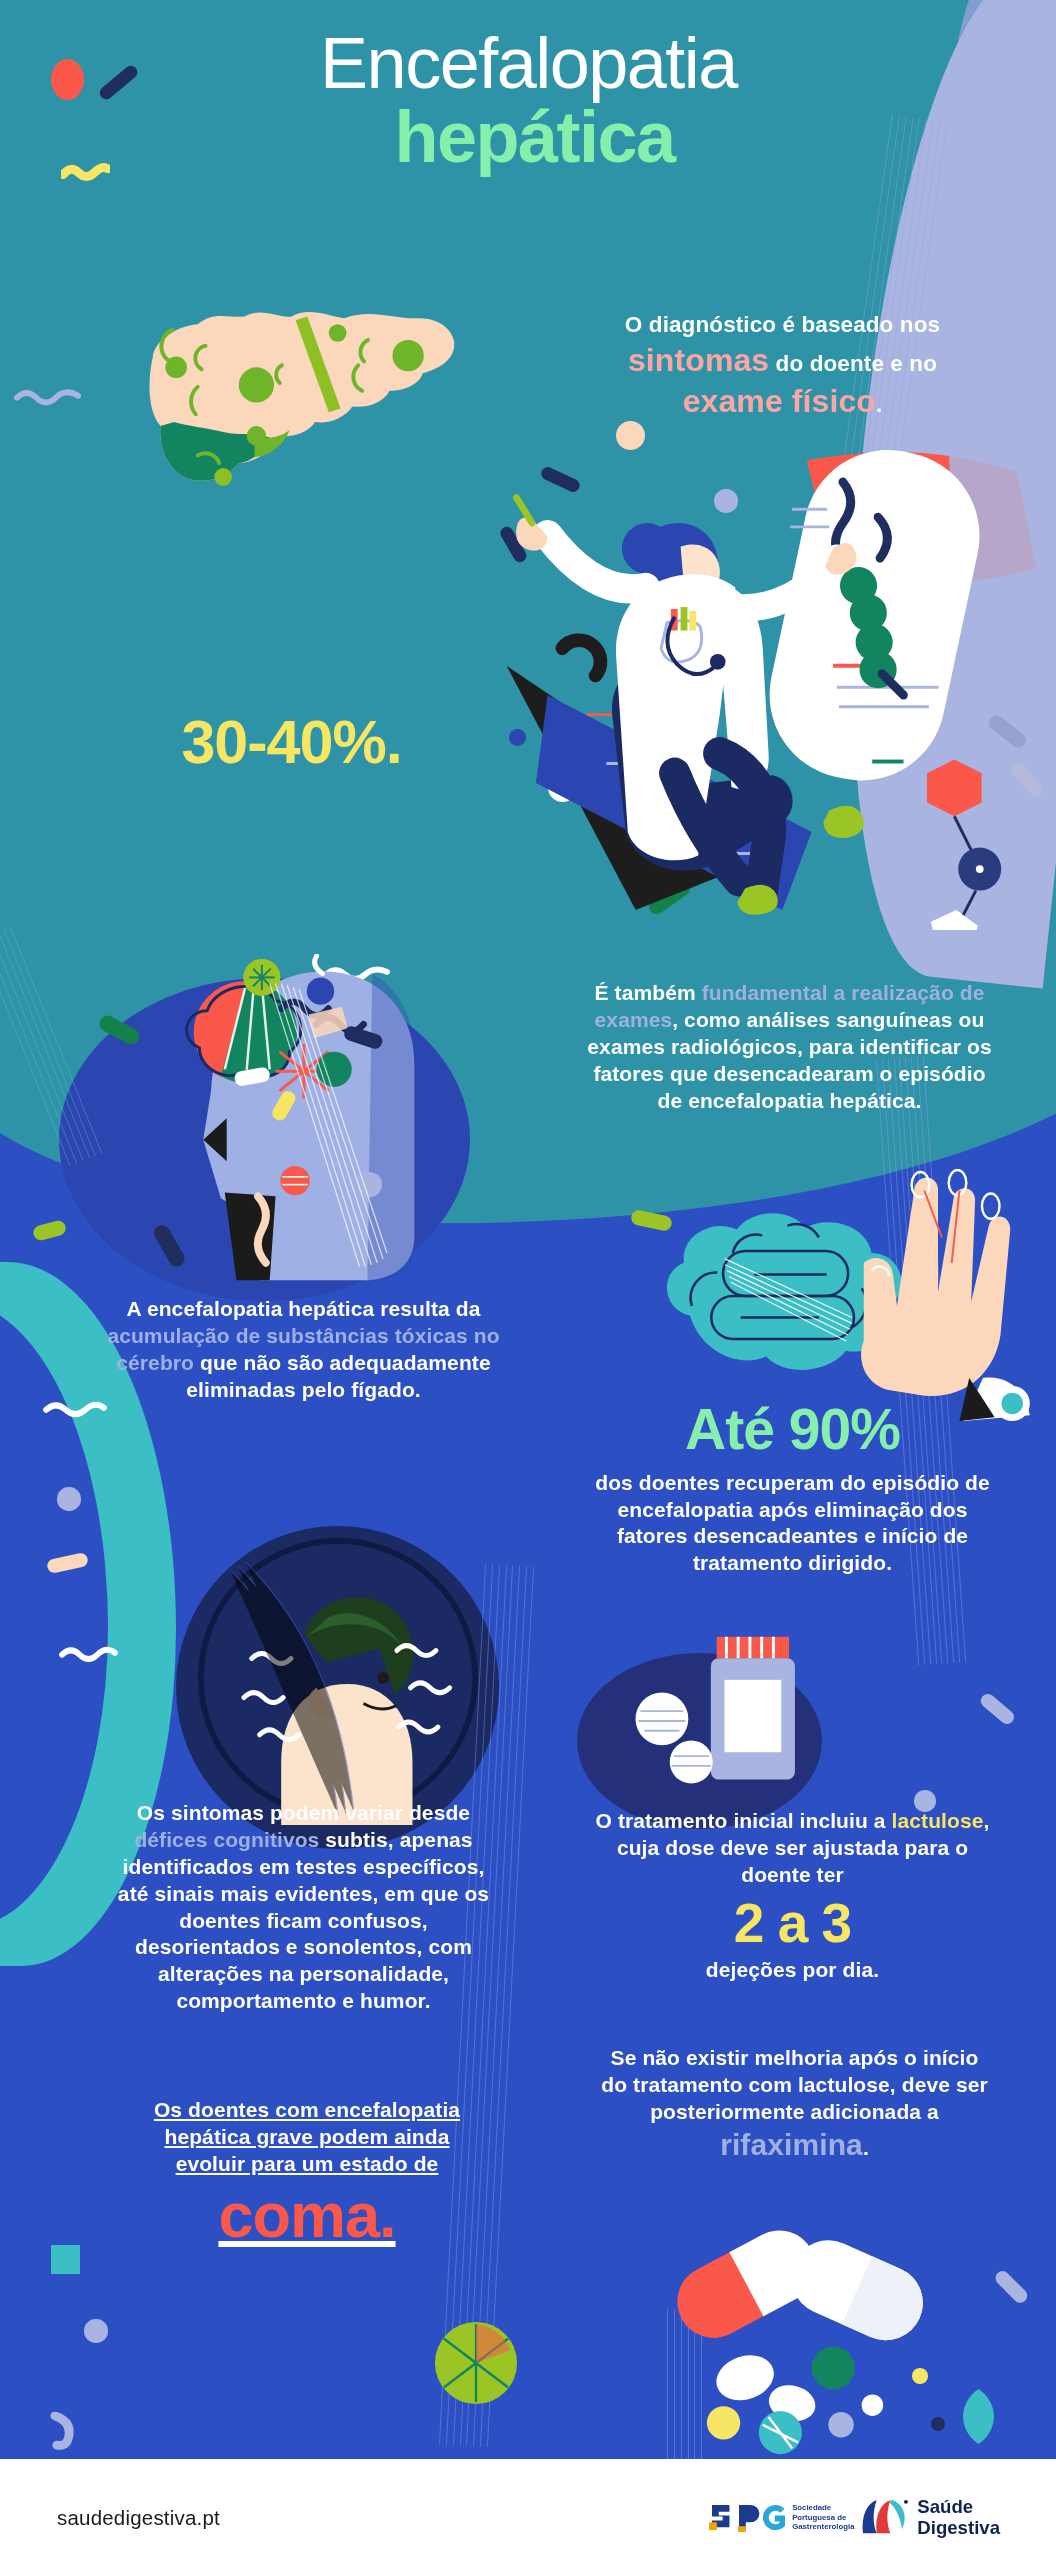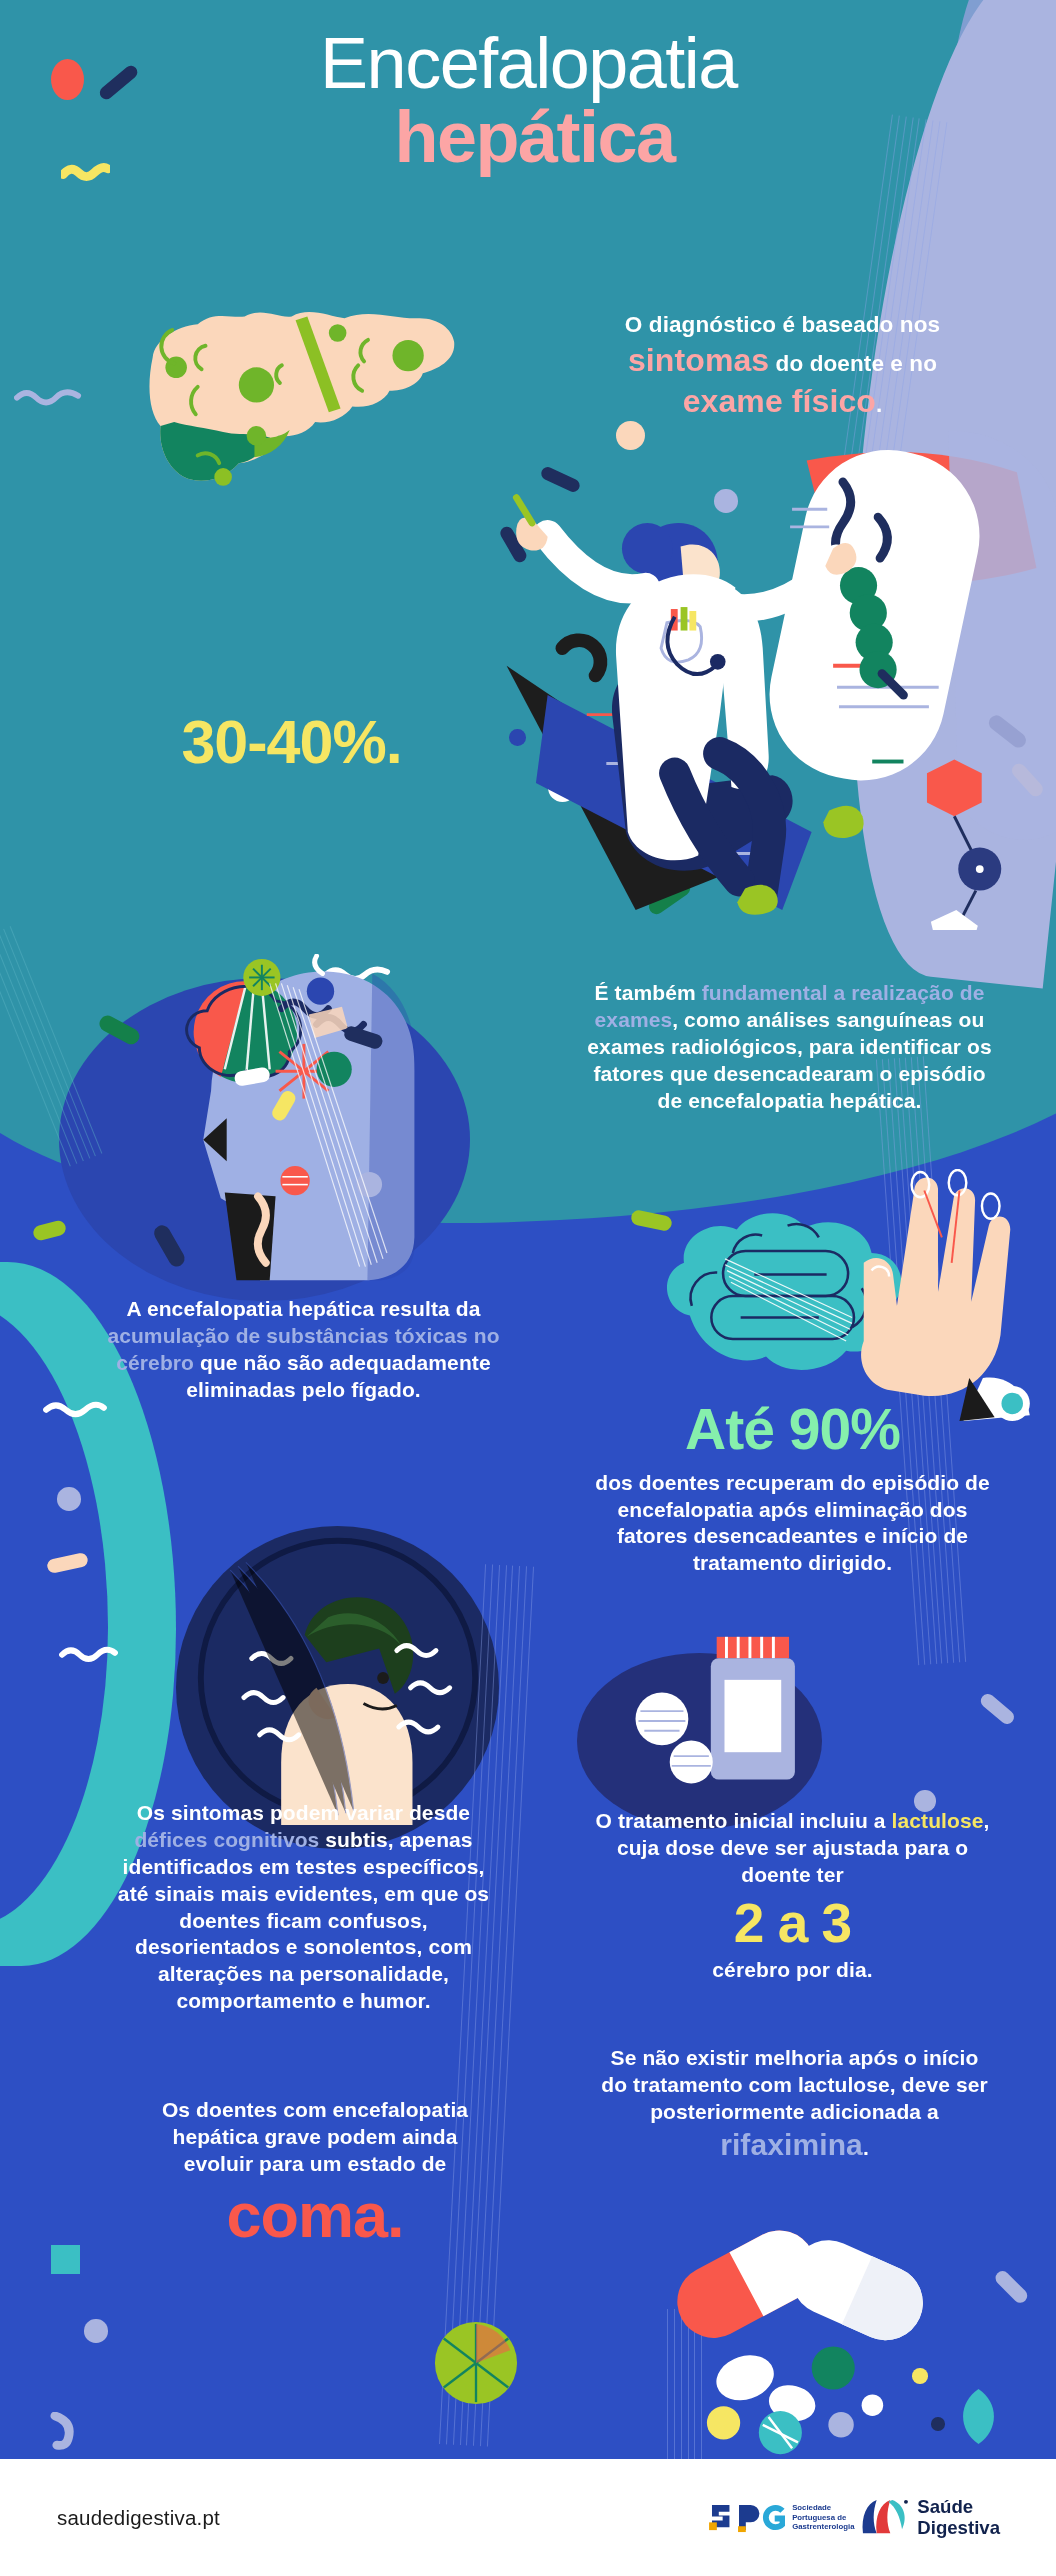--- a/index.html
+++ b/index.html
@@ -69,21 +69,21 @@
   .hl-navy   { color:#fca5a5; }
   .hl-lilac  { color:#9fb0e4; }
   .hl-yellow { color:#f6e663; }
   .hl-green  { color:#86efac; }
 
   .big-num { display:block; font-weight:800; line-height:1; letter-spacing:-1px; }
 
   
   #title-block { position:absolute; left:0; top:27px; width:1057px; text-align:center; }
   #title-line1 { font-size:72px; font-weight:400; color:#ffffff; letter-spacing:-1.5px; line-height:1.02; }
-  #title-line2 { font-size:72px; font-weight:800; color:#fca5a5; letter-spacing:-1.5px; line-height:1.05;padding-left:12px; }
+  #title-line2 { font-size:72px; font-weight:800; color:#86efac; letter-spacing:-1.5px; line-height:1.05;padding-left:12px; }
 
   
   #footer {
     position:absolute; left:0; bottom:0; width:1057px; height:117px;
     background:#ffffff; display:flex; align-items:center;
     justify-content:space-between; padding:0 57px;margin-top:40px;
   }
   #site-url { font-size:20.5px; color:#1b1b1b; font-weight:400; letter-spacing:0.2px; }
   .logos { display:flex; align-items:center; }
   .logo-spg { display:flex; align-items:center; gap:6.8px; }
@@ -544,28 +544,28 @@
     <span>dos doentes recuperam do episódio de encefalopatia após eliminação dos fatores desencadeantes e início de tratamento dirigido.</span>
   </div>
 
   <div class="txt" style="left:108px; top:1800px; width:391px; font-size:21px;">
     <span>Os sintomas podem variar desde </span><span class="hl-lilac">défices cognitivos</span><span> subtis, apenas identificados em testes específicos, até sinais mais evidentes, em que os doentes ficam confusos, desorientados e sonolentos, com alterações na personalidade, comportamento e humor.</span>
   </div>
 
   <div class="txt" style="left:587px; top:1808px; width:411px; font-size:21px;">
     <span>O tratamento inicial incluiu a </span><span class="hl-yellow">lactulose</span><span>, cuja dose deve ser ajustada para o doente ter</span>
     <span class="big-num hl-yellow" style="font-size:55px; margin:7.8px 0 5.9px;"><span>2 a 3</span></span>
-    <span>cérebro por dia.</span>
+    <span>dejeções por dia.</span>
   </div>
 
   <div class="txt" style="left:595px; top:2045px; width:399px; font-size:21px;">
     <span>Se não existir melhoria após o início do tratamento com lactulose, deve ser posteriormente adicionada a </span><span class="hl-lilac" style="font-size:30px;">rifaximina</span><span>.</span>
   </div>
 
-  <div class="txt" style="left:139px; top:2097px; width:352px; font-size:21px;">
+  <div class="txt" style="left:131px; top:2097px; width:352px; font-size:21px;text-decoration:underline;">
     <span>Os doentes com encefalopatia hepática grave podem ainda evoluir para um estado de</span>
     <span class="big-num" style="font-size:63px; color:#f9584b; margin-top:5.9px;"><span>coma</span><span>.</span></span>
   </div>
 
   <div id="footer">
     <div id="site-url">saudedigestiva.pt</div>
     <div class="logos">
 
       <div class="logo-spg">
         <div style="display:flex; align-items:center; gap:2px;">

